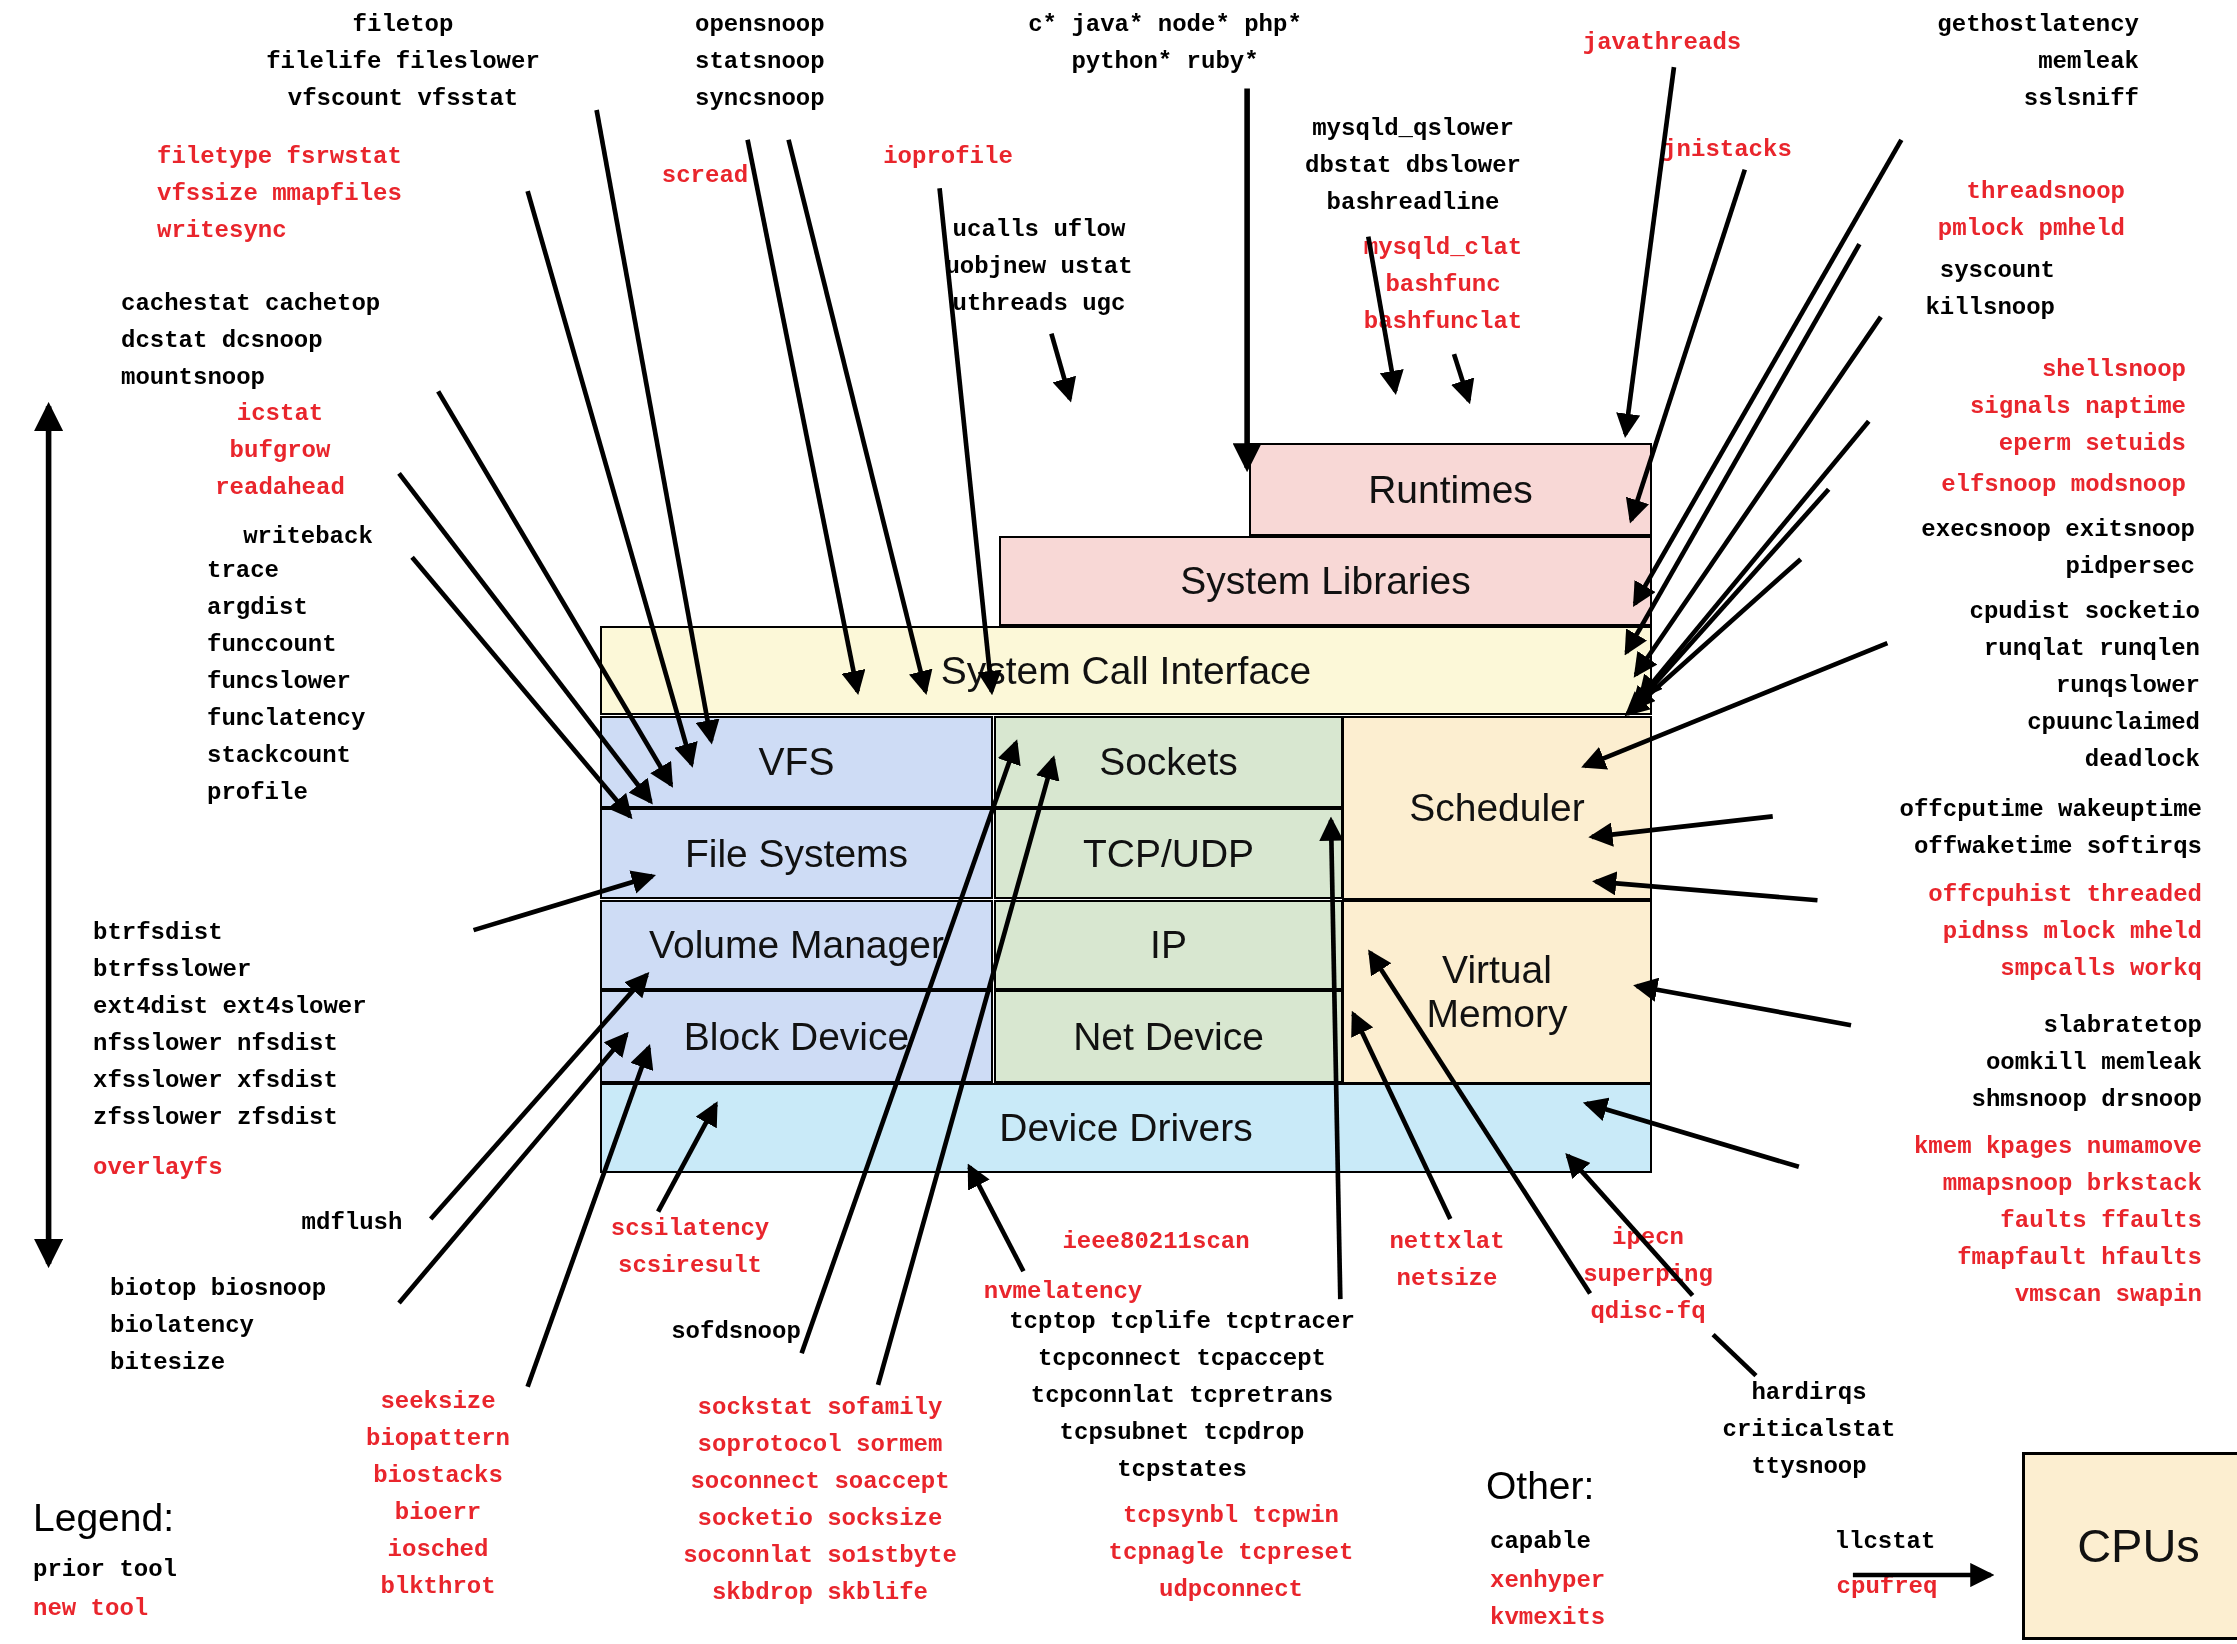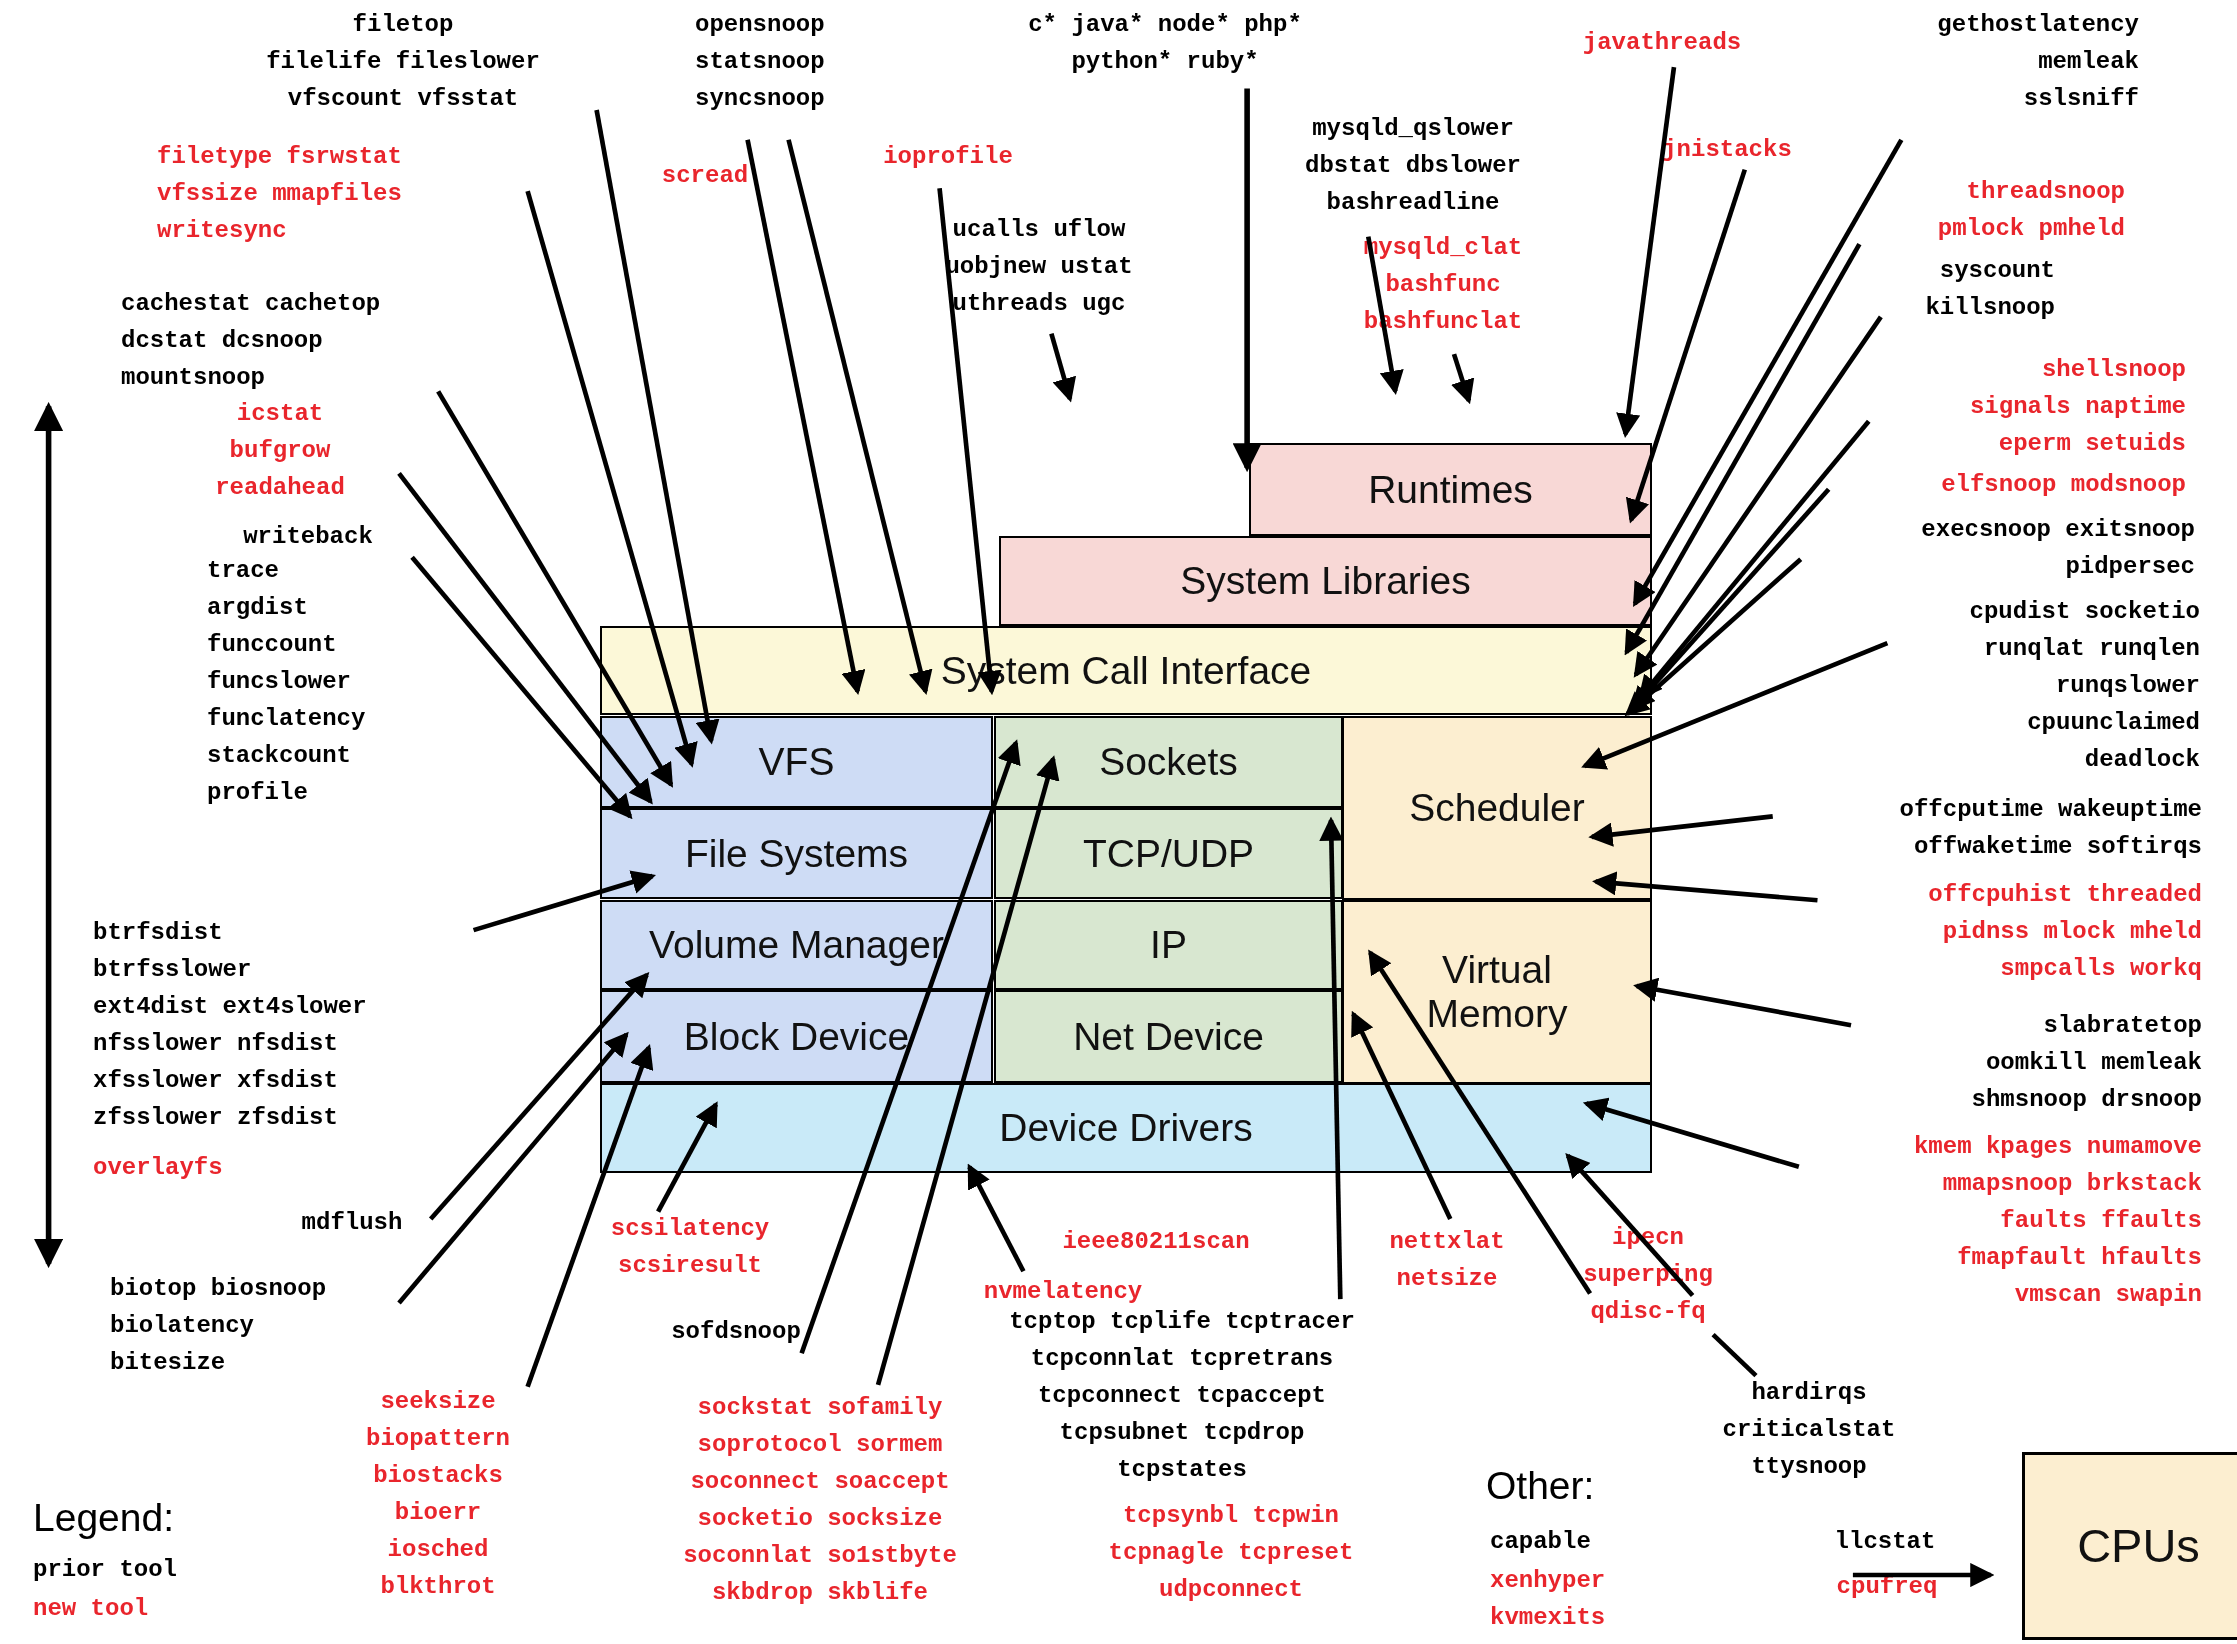--- a/index.html
+++ b/index.html
@@ -309,22 +309,22 @@
       <div class="tool-label lbl-sofdsnoop prior mono ctr">
         <div>sofdsnoop</div>
       </div>
       <div class="tool-label lbl-biotop-grp prior mono lft">
         <div>biotop biosnoop</div>
         <div>biolatency</div>
         <div>bitesize</div>
       </div>
       <div class="tool-label lbl-tcptop-grp prior mono ctr">
         <div>tcptop tcplife tcptracer</div>
+        <div>tcpconnect tcpaccept</div>
         <div>tcpconnlat tcpretrans</div>
-        <div>tcpconnect tcpaccept</div>
         <div>tcpsubnet tcpdrop</div>
         <div>tcpstates</div>
       </div>
       <div class="tool-label lbl-hardirqs-grp prior mono ctr">
         <div>hardirqs</div>
         <div>criticalstat</div>
         <div>ttysnoop</div>
       </div>
       <div class="tool-label lbl-seeksize-grp new mono ctr">
         <div>seeksize</div>

